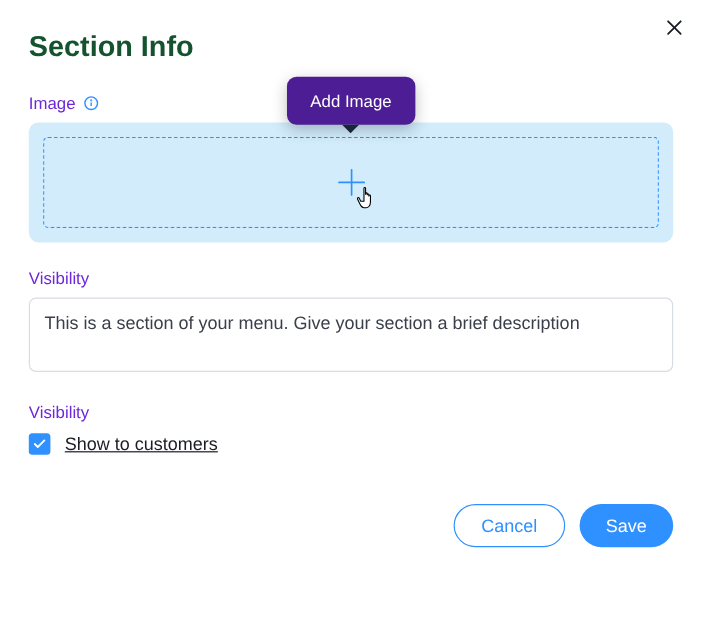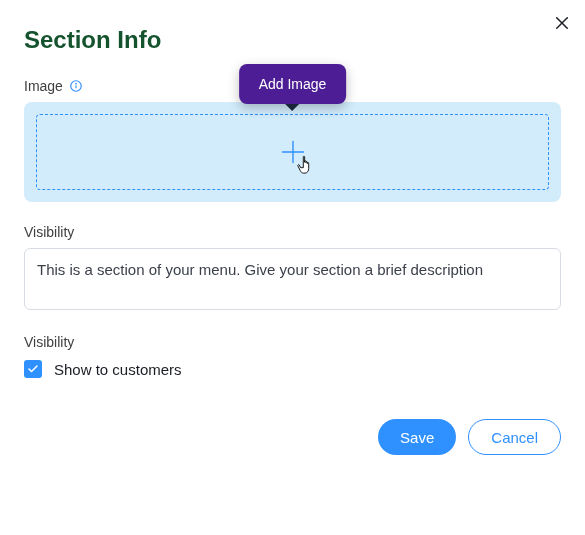--- a/index.html
+++ b/index.html
@@ -31,21 +31,21 @@
   .close-icon svg { width: 100%; height: 100%; }
   .title {
     font-size: 24px;
     font-weight: 700;
     color: #14532d;
     margin-top: 2px;
     margin-bottom: 24px;
   }
   .field-label {
     font-size: 14px;
-    color: #404040;
+    color: #6d28d9;
     margin-bottom: 8px;
     display: flex;
     align-items: center;
     gap: 6px;
   }
   .info-icon {
     display: inline-flex;
     width: 14px;
     height: 14px;
     color: #2f90ff;
@@ -153,20 +153,21 @@
     display: flex;
     align-items: center;
     justify-content: center;
     cursor: pointer;
     flex-shrink: 0;
   }
   .checkbox svg { width: 12px; height: 12px; }
   .checkbox-label {
     font-size: 15px;
     color: #1a1d24;
+    text-decoration: underline;
   }
   .footer {
     display: flex;
     justify-content: flex-end;
     gap: 12px;
   }
   .btn {
     height: 36px;
     padding: 0 22px;
     border-radius: 999px;
@@ -242,16 +243,16 @@
       <div class="checkbox">
         <svg viewBox="0 0 24 24" fill="none" stroke="currentColor" stroke-width="3" stroke-linecap="round" stroke-linejoin="round">
           <polyline points="4 12 9 17 20 6"></polyline>
         </svg>
       </div>
       <span class="checkbox-label">Show to customers</span>
     </div>
   </div>
 
   <div class="footer">
+    <button class="btn btn-secondary">Cancel</button>
     <button class="btn btn-primary">Save</button>
-    <button class="btn btn-secondary">Cancel</button>
   </div>
 </div>
 
 </body></html>

